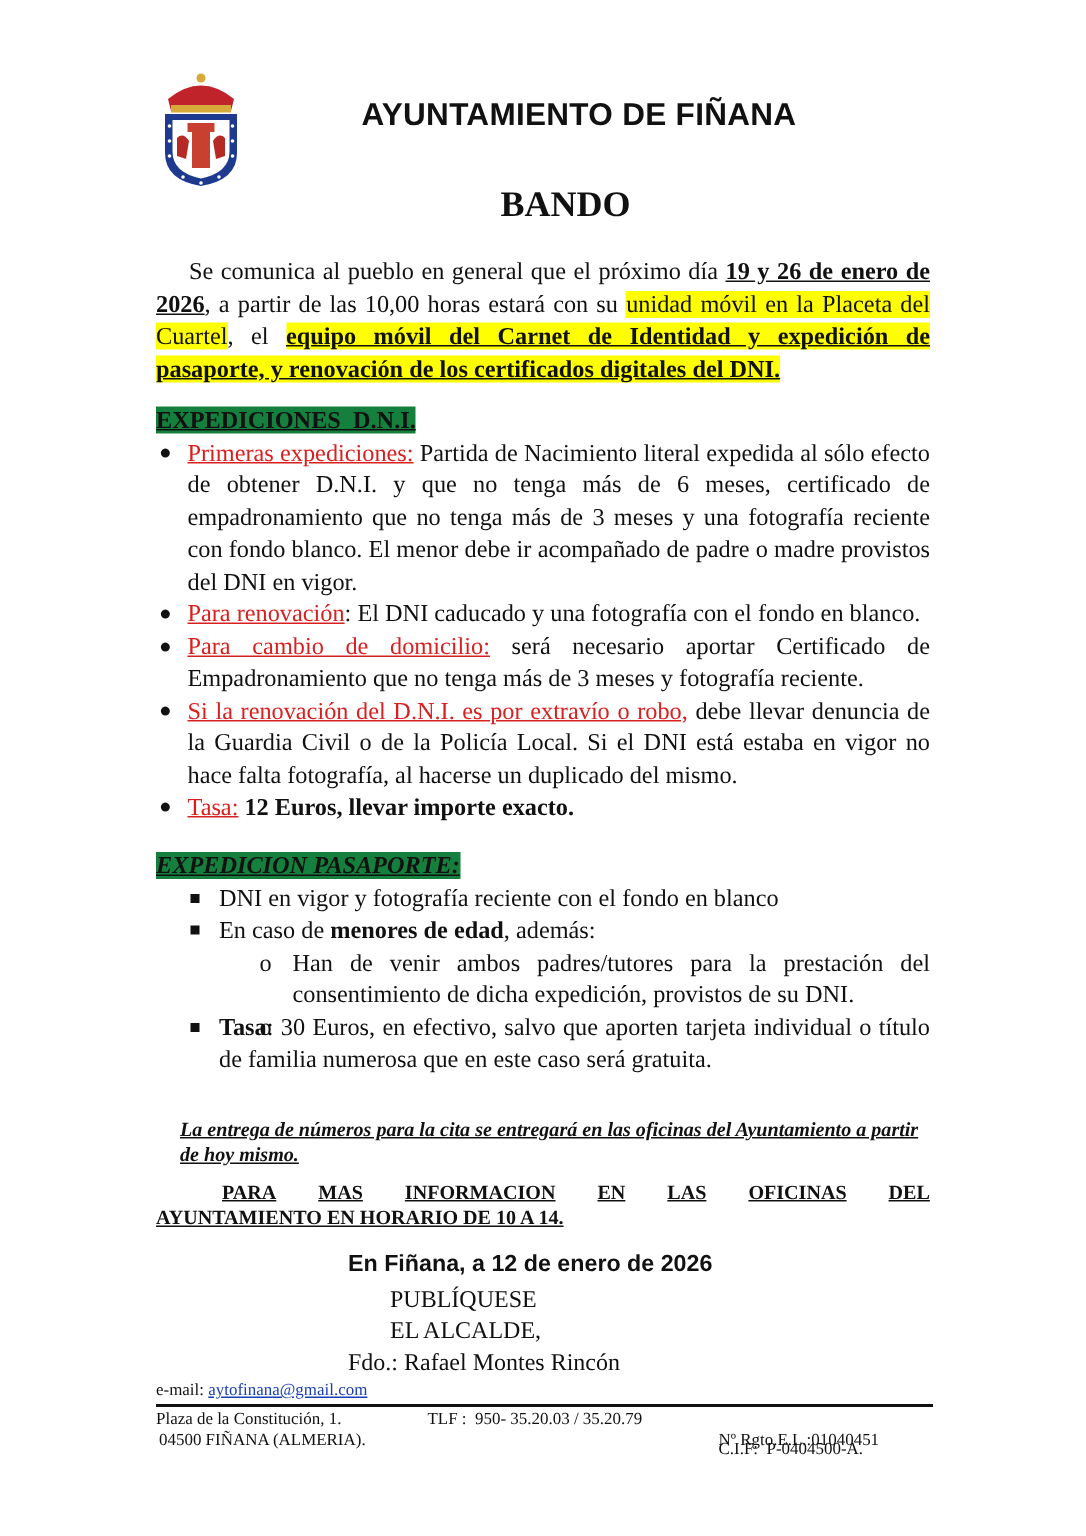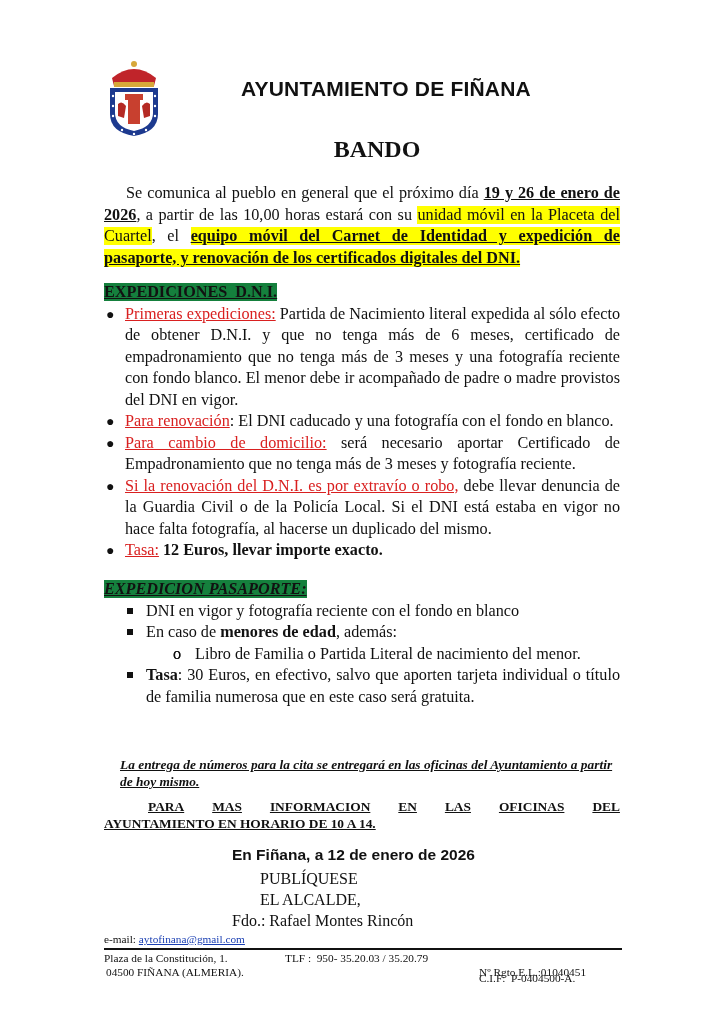--- a/index.html
+++ b/index.html
@@ -1,17 +1,17 @@
 <!DOCTYPE html>
 <html><head>
   <meta charset="utf-8">
   <style>
     html, body { margin: 0; padding: 0; background: #ffffff; }
     body { width: 724px; height: 1024px; position: relative; overflow: hidden; font-family: "Liberation Serif", serif; color: #111; }
-    .page { position: absolute; left: 0; top: 12px; width: 724px; height: 852px; }
+    .page { position: absolute; left: 0; top: 0; width: 724px; height: 852px; }
     .abs { position: absolute; }
     .logo { left: 104px; top: 44px; width: 60px; height: 82px; }
     .header-title { left: 0; width: 724px; top: 65px; text-align: center; padding-left: 48px; box-sizing: border-box; font-family: "Liberation Sans", sans-serif; font-weight: bold; font-size: 21px; letter-spacing: 0.2px; }
     .bando { left: 0; width: 724px; top: 124px; text-align: center; font-weight: bold; font-size: 24px; padding-left: 30px; box-sizing: border-box; }
     .body { left: 104px; width: 516px; font-size: 16.2px; line-height: 21.5px; }
     .intro { top: 171px; text-align: justify; text-indent: 22px; }
     .hl { background: #ffff00; }
     .u { text-decoration: underline; }
     .b { font-weight: bold; }
     .red { color: #d92020; text-decoration: underline; }
@@ -90,22 +90,22 @@
       <li><span class="bullet">●</span><span class="red">Tasa:</span><span class="b"> 12 Euros, llevar importe exacto.</span></li>
     </ul>
   </div>
 
   <div class="abs body sec-pas">
     <div><span class="sec-title">EXPEDICION PASAPORTE:</span></div>
     <ul class="pas">
       <li><span class="sq"></span><span>DNI en vigor y fotografía reciente con el fondo en blanco</span></li>
       <li><span class="sq"></span><span>En caso de </span><span class="b">menores de edad</span><span>, además:</span>
         <ul class="sub">
+          <li><span class="o">o</span><span>Han de venir ambos padres/tutores para la prestación del consentimiento de dicha expedición, provistos de su DNI.</span></li>
           <li><span class="o">o</span></li>
-          <li><span class="o">o</span><span>Libro de Familia o Partida Literal de nacimiento del menor.</span></li>
         </ul>
       </li>
       <li style="margin-left:-21px;padding-left:42px;"><span class="sq" style="left:23px"></span><span class="b">Tasa</span><span>: 30 Euros, en efectivo, salvo que aporten tarjeta individual o título de familia numerosa que en este caso será gratuita.</span></li>
     </ul>
   </div>
 
   <div class="abs notice">La entrega de números para la cita se entregará en las oficinas del Ayuntamiento a partir de hoy mismo.</div>
 
   <div class="abs moreinfo">
     <div class="line1">

